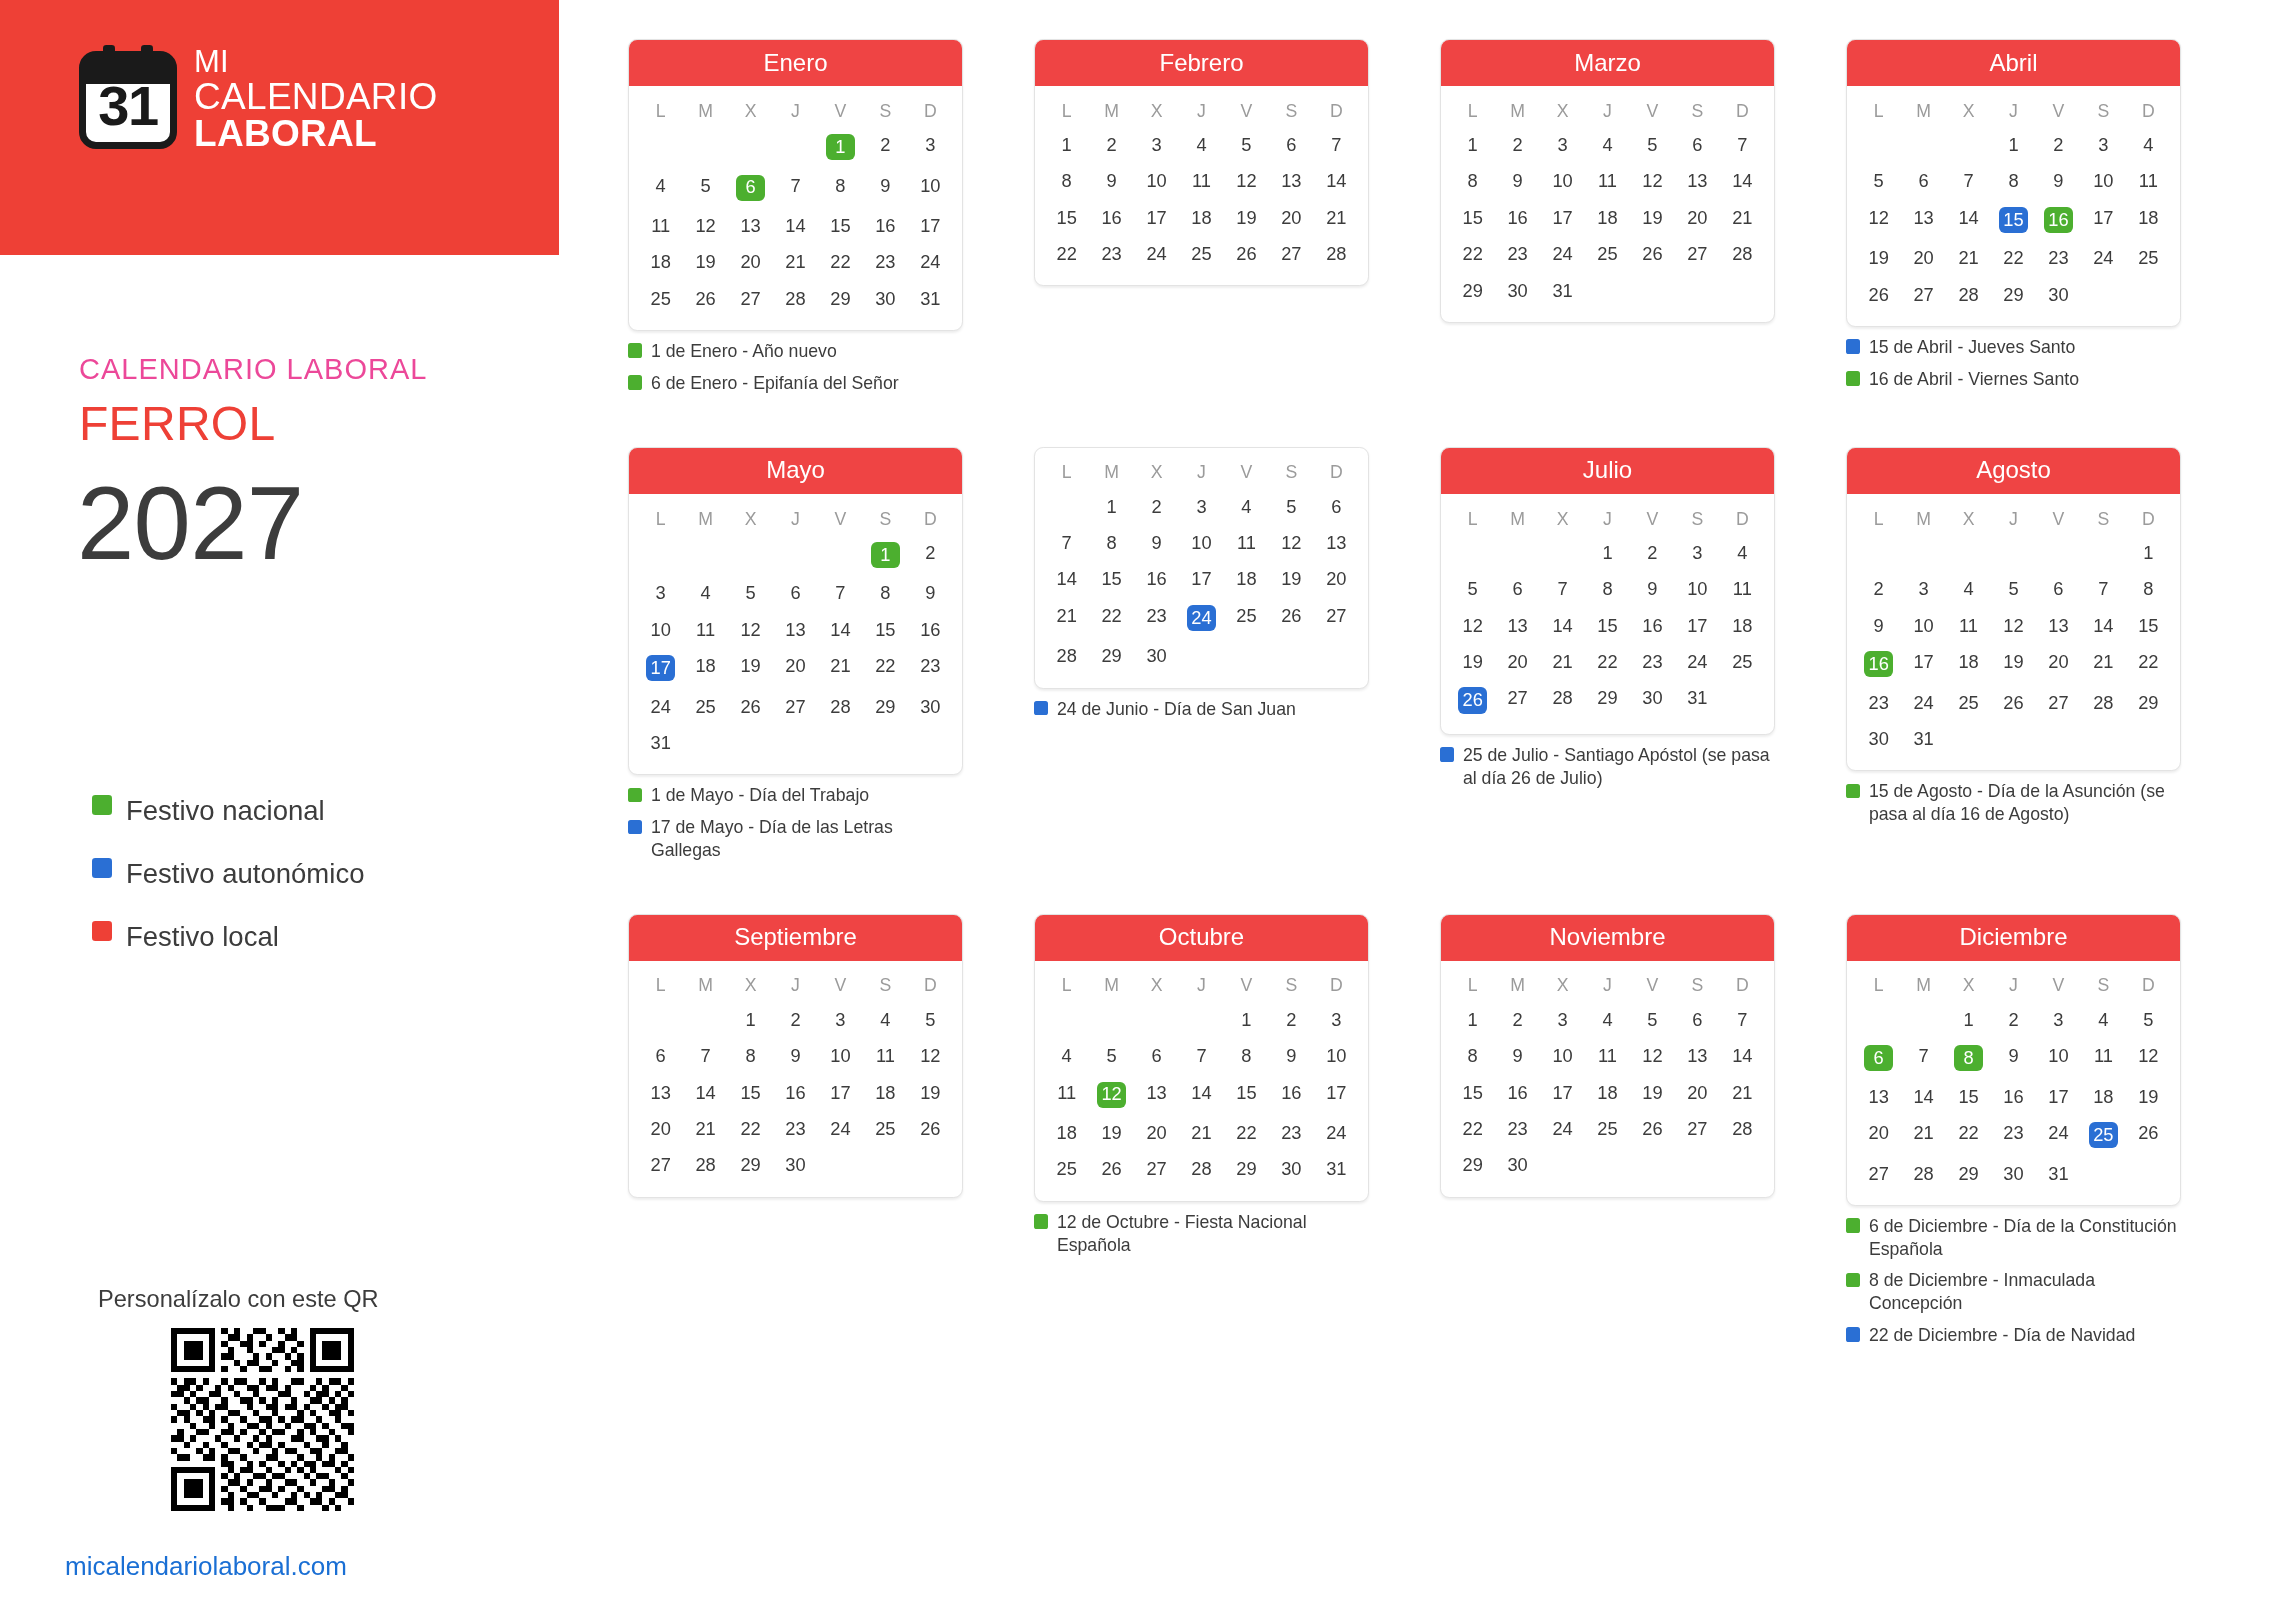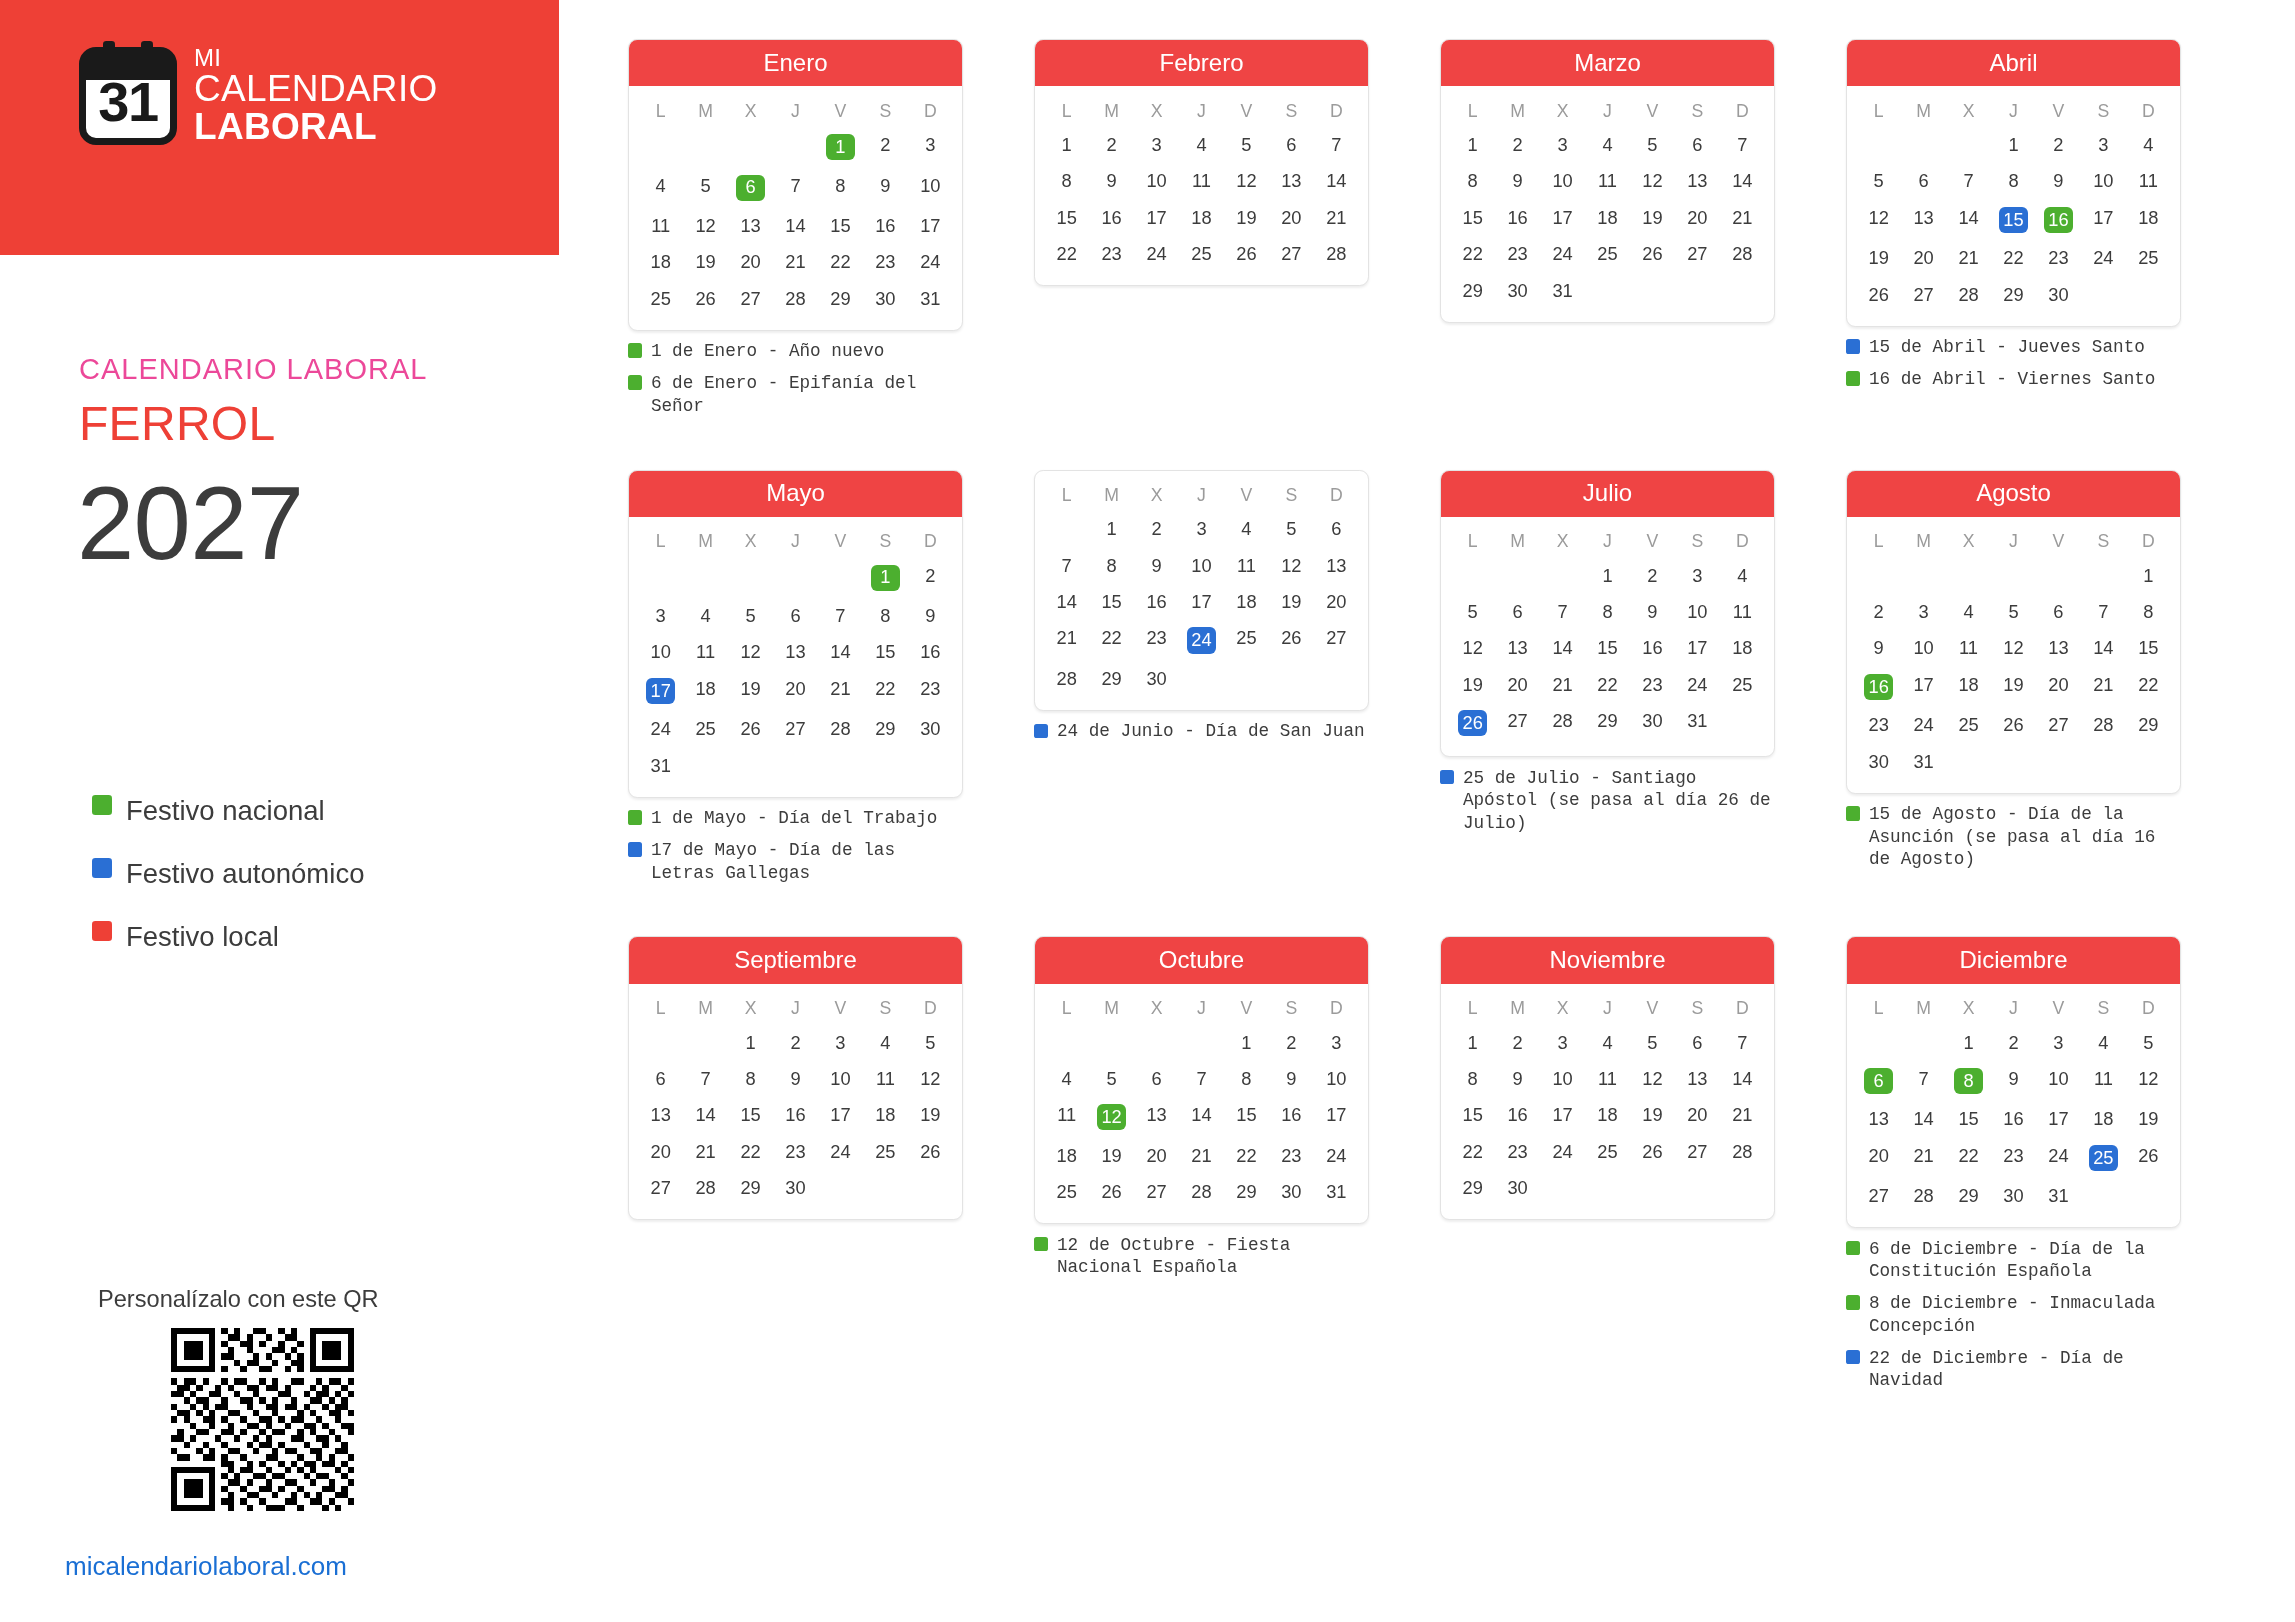--- a/index.html
+++ b/index.html
@@ -30,21 +30,21 @@
   .logo-mark .tab-l, .logo-mark .tab-r {
     position: absolute; top: -13px; width: 11.8px; height: 15.7px; background: #1a1a1a; border-radius: 3.3px;
   }
   .logo-mark .tab-l { left: 17px; }
   .logo-mark .tab-r { right: 17px; }
   .logo-mark .num {
     font-size: 56px; font-weight: bold; color: #1a1a1a; line-height: 1;
     margin-bottom: 7.9px; letter-spacing: -1.3px;
   }
   .logo-text { color: #fff; line-height: 1.02; }
-  .logo-text .l1 { font-size: 24px; font-weight: 400; letter-spacing: 0.3px; }
+  .logo-text .l1 { font-size: 31px; font-weight: 400; letter-spacing: 0.3px; }
   .logo-text .l2 { font-size: 37px; font-weight: 400; letter-spacing: 0.3px; }
   .logo-text .l3 { font-size: 37px; font-weight: 700; letter-spacing: 0.3px; }
 
   .sub-title {
     position: absolute; left: 79px; top: 353px; font-size: 29px;
     color: #ec4899; letter-spacing: 1px; font-weight: 400;
   }
   .city {
     position: absolute; left: 79px; top: 396px; font-size: 48px;
     color: #ee4036; font-weight: 400; letter-spacing: 0.3px;
@@ -95,21 +95,21 @@
     position: relative;
   }
   .day .pill {
     display: inline-block; min-width: 29px; padding: 3.9px 0; border-radius: 5.9px;
     color: #fff; font-size: 18.3px; line-height: 1;
   }
   .day.nat .pill { background: #4caf2f; }
   .day.aut .pill { background: #2a6fd4; }
   .month-pad { height: 14.4px; }
 
-  .notes { width: 335px; margin-top: 9.2px; font-family: Liberation Mono, monospace; }
+  .notes { width: 335px; margin-top: 9.2px; }
   .note {
     display: flex; align-items: flex-start; gap: 8.5px; margin-bottom: 9.2px;
   }
   .note-sq { width: 14.4px; height: 14.4px; border-radius: 2.6px; flex: 0 0 14.4px; margin-top: 3.3px; }
   .note-sq.nat { background: #4caf2f; }
   .note-sq.aut { background: #2a6fd4; }
   .note-txt { font-size: 17.7px; color: #3c3c3c; line-height: 1.28; }
 
   .row-block { margin-bottom: 43px; }
 </style>

